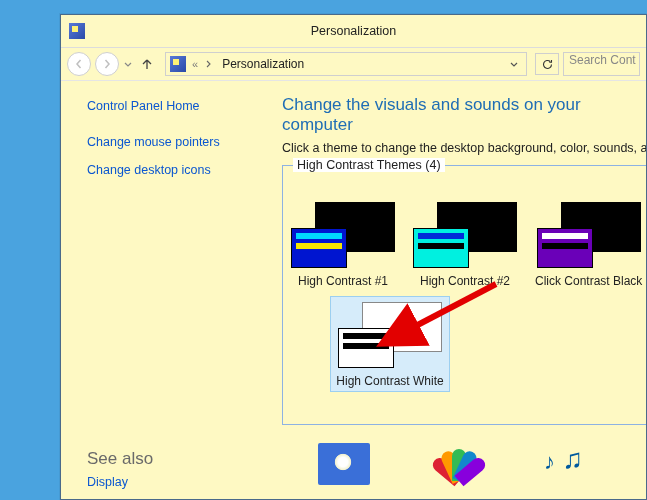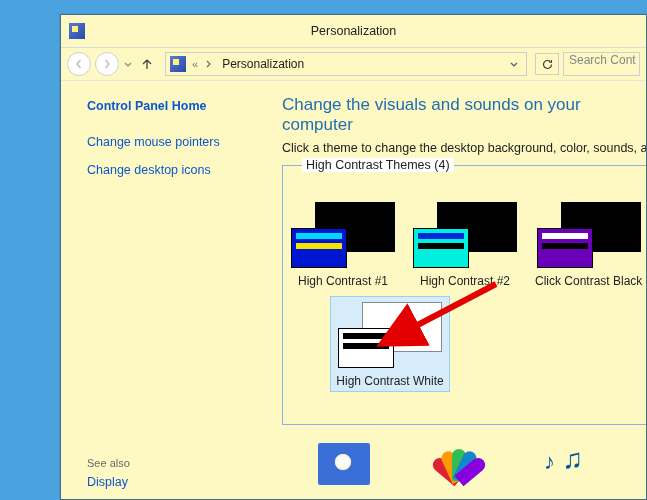--- a/index.html
+++ b/index.html
@@ -19,30 +19,30 @@
   .addr-icon::after { content:""; position:absolute; left:3px; top:3px; width:6px; height:6px; background:#fff176; }
   .crumb-sep { color:#7a7a7a; font-size:11px; padding:0 2px;}
   .crumb { font-size:12px; color:#222; padding:2px 4px; cursor:pointer; white-space:nowrap;}
   .addr-drop { margin-left:auto; color:#555; font-size:10px; padding:0 4px; cursor:pointer;}
   .refresh-btn { width:24px; height:22px; border:1px solid #cfcfcf; display:flex; align-items:center; justify-content:center; color:#444; font-size:13px; cursor:pointer; }
   .search-box { width:77px; height:24px; border:1px solid #cfcfcf; padding:0 5px; font-size:12px; color:#888; display:flex; overflow:hidden; white-space:nowrap;}
 
   .body-area { display:flex; height: calc(100% - 66px); }
   .sidebar { width:205px; padding:18px 14px 10px 26px; display:flex; flex-direction:column; }
   .side-link { color:#0b57d0; font-size:12.5px; margin-bottom:14px; cursor:pointer; }
-  .side-link.main { color:#0b57d0;font-weight:bold; }
+  .side-link.main { color:#0b57d0; }
   .side-spacer { flex:1; }
-  .side-heading { color:#6a6a6a; font-size:11px; margin-bottom:6px; }
+  .side-heading { color:#6a6a6a; font-size:17px; margin-bottom:6px; }
   .side-sub { color:#0b57d0; font-size:12.5px; cursor:pointer; }
 
   .content { flex:1; padding: 14px 0 0 16px; overflow:hidden; position:relative;}
   .page-title { color:#1f6db5; font-size:17px; font-weight:400; margin-bottom:6px;}
   .page-sub { font-size:12.5px; color:#222; margin-bottom:10px; white-space:nowrap; overflow:hidden;}
   .group-box { border:1px solid #8db2e3; position:relative; padding:30px 8px 8px 8px; margin-right:-2px; min-height:260px;}
-  .group-label { position:absolute; left:19px; top:-8px; background:#fff; padding:0 4px; font-size:12.5px; color:#222;}
+  .group-label { position:absolute; left:10px; top:-8px; background:#fff; padding:0 4px; font-size:12.5px; color:#222;}
   .theme-row { display:flex; gap:18px; }
   .theme-item { display:flex; flex-direction:column; align-items:center; width:120px; cursor:pointer; padding:6px 0 4px 0;}
   .theme-item.selected { background:#d6ecfa; border:1px solid #9ccff0; padding:5px 0 3px 0;}
   .thumb-wrap { position:relative; width:104px; height:66px; margin-bottom:6px;}
   .thumb-back { position:absolute; right:0; top:0; width:80px; height:50px; background:#000; border:1px solid #000;}
   .thumb-back.white { background:#fff; border:1px solid #888;}
   .thumb-front { position:absolute; left:0; bottom:0; width:56px; height:40px; border:1px solid #000;}
   .bar { height:6px; margin:4px 4px 0 4px;}
   .theme-label { font-size:12px; color:#222; text-align:center; white-space:nowrap; }
 

